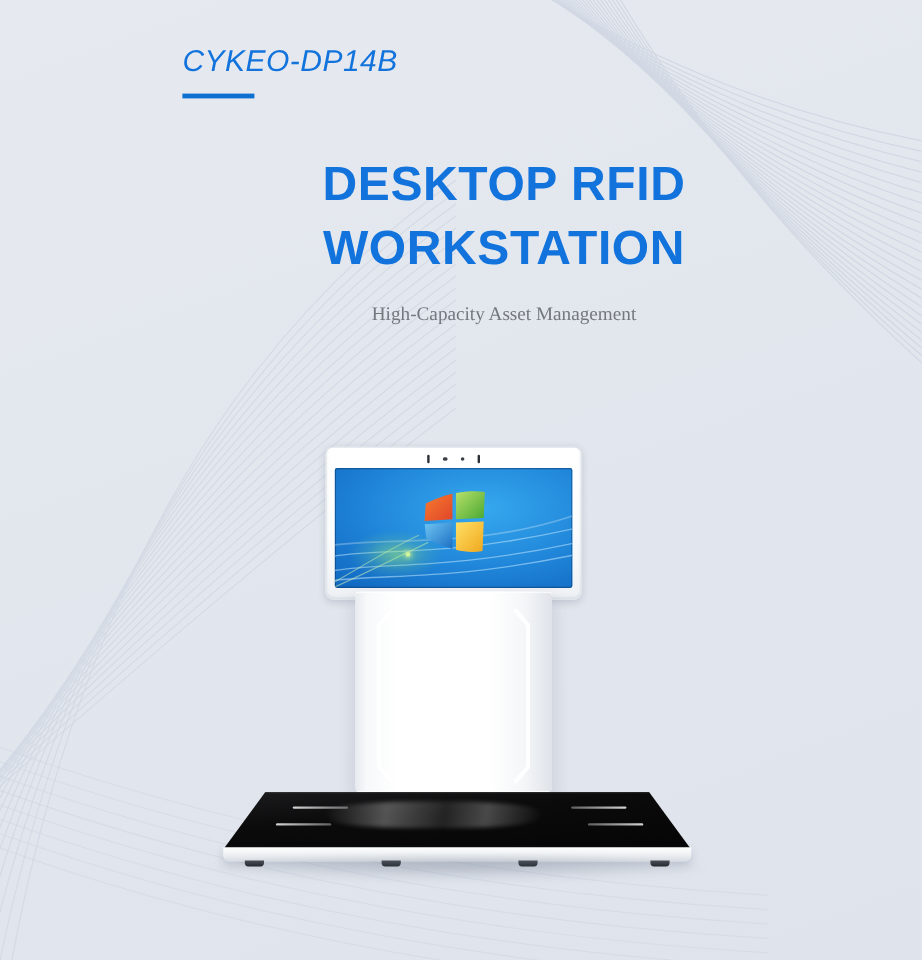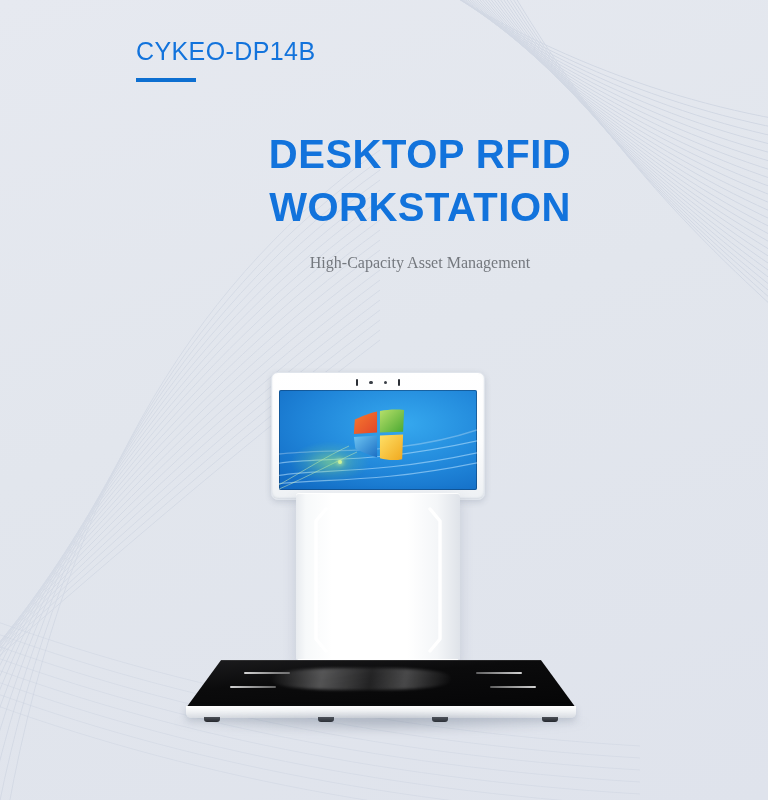--- a/index.html
+++ b/index.html
@@ -32,22 +32,23 @@
     position: absolute;
     display: block;
   }
   .fan-top-right { top: -40px; right: -70px; }
   .fan-left      { top: 150px; left: -260px; }
   .fan-bottom    { bottom: -120px; left: -60px; }
 
   
   .model-block {
     position: absolute;
-    left: 136px;
+    left: 152px;
     top: 38px;
+    font-style: italic;
   }
   .model-number {
     font-size: 25px;
     letter-spacing: .4px;
     color: #1273dc;
     font-weight: 400;
     line-height: 1.1;
     white-space: nowrap;
   }
   .model-rule {

